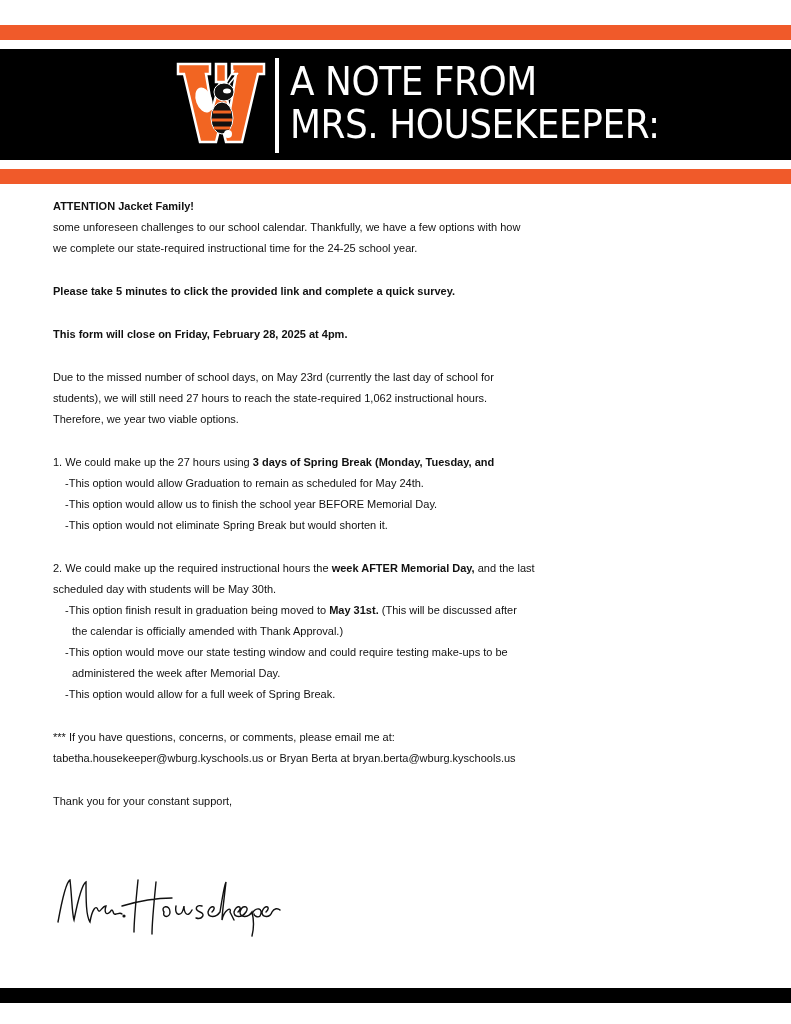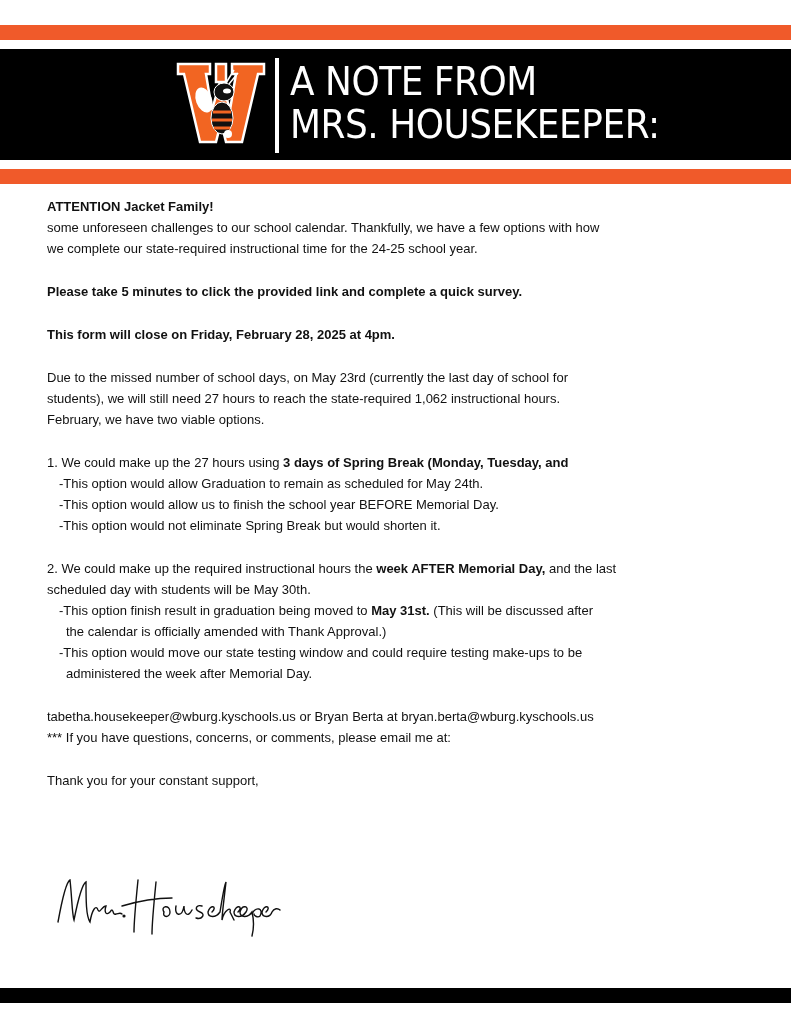--- a/index.html
+++ b/index.html
@@ -10,22 +10,22 @@
   .black-band { top:49px; height:111px; background:#000000; }
   .orange-bottom { top:169px; height:15px; background:#f05a2a; }
   .black-bottom { top:988px; height:15px; background:#000000; }
 
   .logo { position:absolute; left:176px; top:60px; width:90px; height:86px; }
   .divider { position:absolute; left:275px; top:58px; width:4px; height:95px; background:#ffffff; }
   .title { position:absolute; left:290px; top:60px; color:#ffffff;
            font-family:"DejaVu Sans", sans-serif; font-weight:normal;
            font-size:39px; line-height:43px; letter-spacing:-0.5px; transform:scaleX(0.92); transform-origin:left top; white-space:nowrap; }
 
-  .content { position:absolute; left:47px; top:196px; width:720px;
-             font-size:13px; line-height:21px; }
+  .content { position:absolute; left:53px; top:196px; width:720px;
+             font-size:11px; line-height:21px; }
   .content p { margin:0; }
   .gap-lg { height:22px; }
   .indent { padding-left:12px; }
   .indent2 { padding-left:19px; }
   b { font-weight:bold; }
   .signature { position:absolute; left:52px; top:870px; width:230px; height:70px; }
 </style>
 </head>
 <body>
 
@@ -54,43 +54,44 @@
   <p><b>ATTENTION Jacket Family!</b></p>
   <p>some unforeseen challenges to our school calendar. Thankfully, we have a few options with how</p>
   <p>we complete our state-required instructional time for the 24-25 school year.</p>
   <div class="gap-lg"></div>
   <p><b>Please take 5 minutes to click the provided link and complete a quick survey.</b></p>
   <div class="gap-lg"></div>
   <p><b>This form will close on Friday, February 28, 2025 at 4pm.</b></p>
   <div class="gap-lg"></div>
   <p>Due to the missed number of school days, on May 23rd (currently the last day of school for</p>
   <p>students), we will still need 27 hours to reach the state-required 1,062 instructional hours.</p>
-  <p>February, we have two viable options.</p>
+  <p>Therefore, we year two viable options.</p>
   <div class="gap-lg"></div>
 
   <div>
     <p><span>1. We could make up the 27 hours using </span><b>3 days of Spring Break (Monday, Tuesday, and</b></p>
     <p class="indent">-This option would allow Graduation to remain as scheduled for May 24th.</p>
     <p class="indent">-This option would allow us to finish the school year BEFORE Memorial Day.</p>
     <p class="indent">-This option would not eliminate Spring Break but would shorten it.</p>
   </div>
   <div class="gap-lg"></div>
 
   <div>
     <p><span>2. We could make up the required instructional hours the </span><b>week AFTER Memorial Day,</b><span> and the last</span></p>
     <p>scheduled day with students will be May 30th.</p>
     <p class="indent"><span>-This option finish result in graduation being moved to </span><b>May 31st.</b><span> (This will be discussed after</span></p>
     <p class="indent2">the calendar is officially amended with Thank Approval.)</p>
     <p class="indent">-This option would move our state testing window and could require testing make-ups to be</p>
     <p class="indent2">administered the week after Memorial Day.</p>
+    <p class="indent">-This option would allow for a full week of Spring Break.</p>
   </div>
   <div class="gap-lg"></div>
 
+  <p>*** If you have questions, concerns, or comments, please email me at:</p>
   <p><span>tabetha.housekeeper@wburg.kyschools.us</span><span> or Bryan Berta at </span><span>bryan.berta@wburg.kyschools.us</span></p>
-  <p>*** If you have questions, concerns, or comments, please email me at:</p>
   <div class="gap-lg"></div>
   <p>Thank you for your constant support,</p>
 </div>
 
 <svg class="signature" viewBox="0 0 230 70">
   <g fill="none" stroke="#111" stroke-width="1.4" stroke-linecap="round">
     <path d="M6,52 C10,30 14,12 18,10 C20,28 20,44 22,50 C26,30 30,14 34,12 C34,30 34,46 38,52 C40,40 44,34 46,40 C48,44 50,36 54,36 C52,42 54,46 58,42 C62,36 60,46 64,44 C66,44 68,42 70,44"></path>
     <circle cx="72" cy="46" r="0.9" fill="#111"></circle>
     <path d="M86,10 C84,30 82,50 82,62 M104,12 C102,32 100,52 100,64 M70,36 C90,30 110,28 120,28"></path>
     <path d="M112,42 C108,36 118,34 118,42 C118,48 110,48 112,42 M124,36 C122,46 130,48 132,36 C132,44 136,48 140,40 M150,36 C144,34 142,40 148,42 C154,44 150,50 144,48 M160,42 C166,36 158,34 156,42 C156,48 164,48 168,42 C170,30 172,16 174,12 C172,30 170,44 170,50 C172,40 180,36 178,42 L182,50 M186,42 C192,36 184,34 182,42 C182,48 190,48 194,42 C198,36 190,34 188,42 C188,48 196,48 200,42 C202,50 202,58 200,66 M200,44 C204,36 212,38 208,46 C206,48 202,46 202,44 M214,42 C220,36 212,34 210,42 C210,48 218,48 220,42 C222,38 226,38 228,40"></path>

